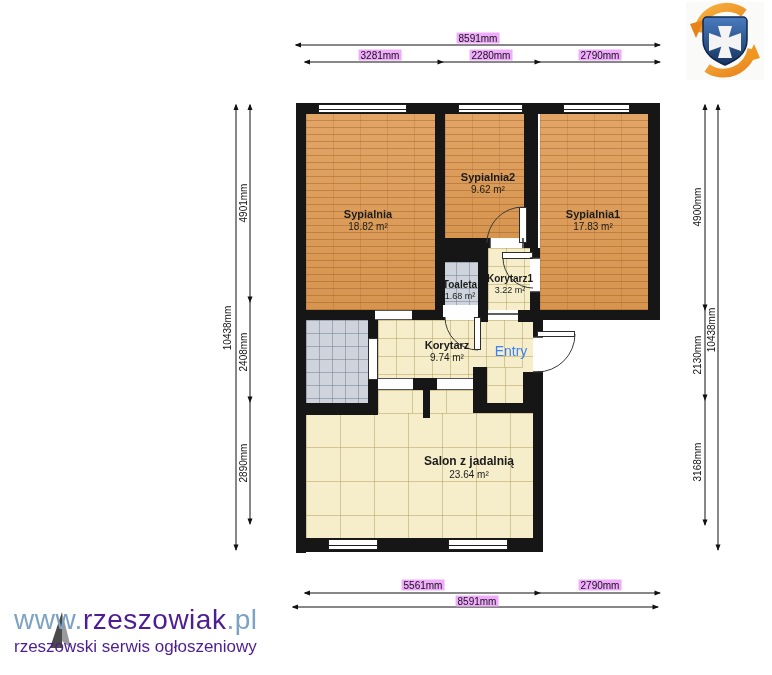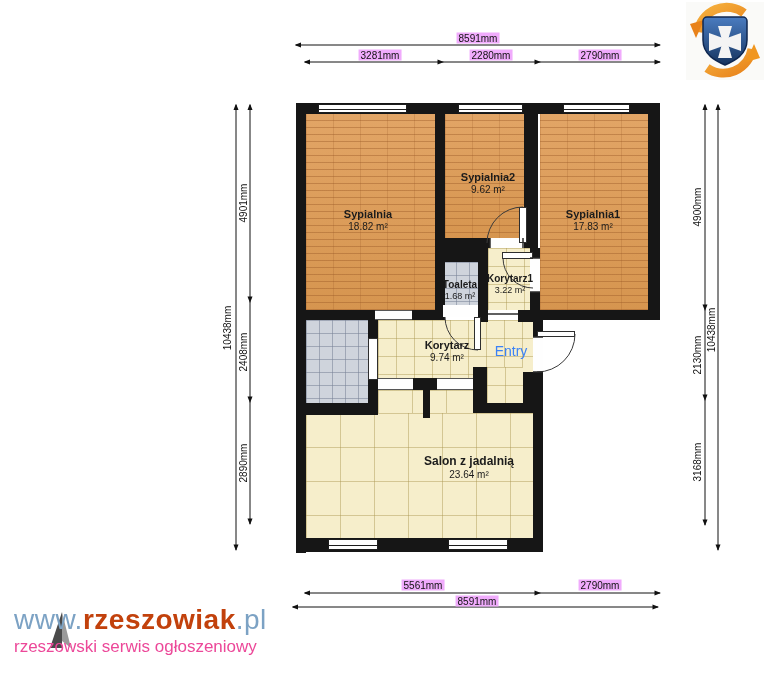--- a/index.html
+++ b/index.html
@@ -57,22 +57,22 @@
        white-space:nowrap;background:#f0abfc;padding:0 2px;}
   .dim.rot{transform:translate(-50%,-50%) rotate(-90deg);background:transparent;}
 
   
   #overlay{position:absolute;left:0;top:0;pointer-events:none;}
 
   
   #watermark{position:absolute;left:14px;top:604px;}
   .wm-line1{font-size:28px;letter-spacing:.5px;}
   .wm-www,.wm-tld{color:#7ca2c4;font-weight:400;}
-  .wm-brand{color:#c2410c;font-weight:700;}
-  .wm-line2{font-size:17px;color:#ec4899;margin-top:1px;}
+  .wm-brand{color:#4c1d95;font-weight:400;}
+  .wm-line2{font-size:17px;color:#4c1d95;margin-top:1px;}
   #north{position:absolute;left:38px;top:608px;}
 
   
   #logo{position:absolute;left:686px;top:2px;}
 </style>
 </head>
 <body>
 
 <div id="canvas">
 

